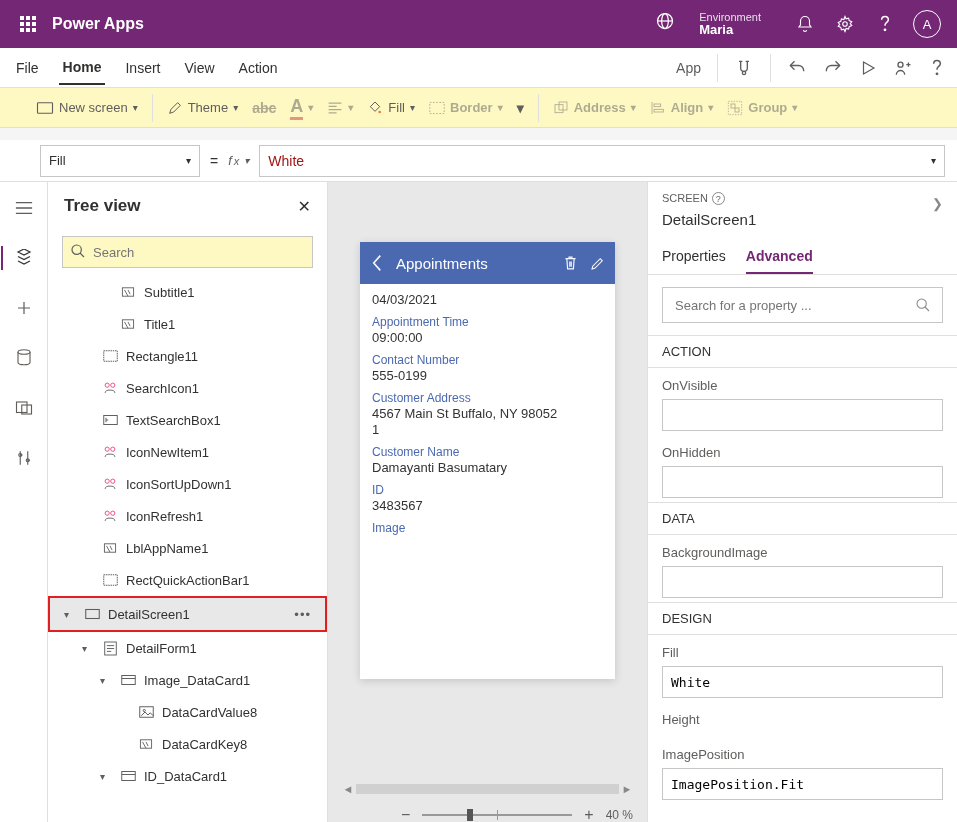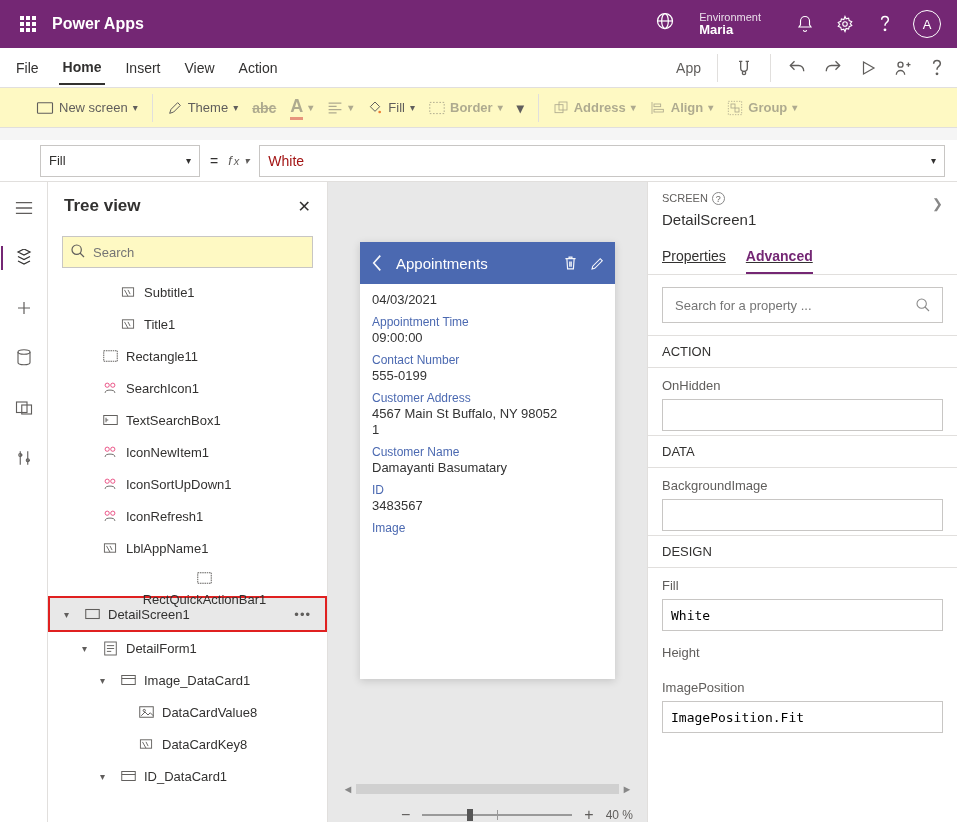--- a/index.html
+++ b/index.html
@@ -89,21 +89,21 @@
   .zoom .track .tmid{position:absolute;left:50%;top:-4px;width:1px;height:10px;background:#999;}
   .zoom .track .thumb{position:absolute;left:30%;top:-5px;width:6px;height:12px;background:#555;}
 
   
   .props{width:310px;background:#fff;border-left:1px solid #e1dfdd;display:flex;flex-direction:column;position:relative;}
   .props-hdr{padding:10px 14px 6px;}
   .props-hdr .crumb{font-size:11px;color:#605e5c;display:flex;align-items:flex-start;gap:4px;}
   .props-hdr .crumb .qmark{width:13px;height:13px;border:1px solid #888;border-radius:50%;display:flex;align-items:center;justify-content:center;font-size:9px;}
   .props-hdr .name{font-size:15px;margin-top:6px;}
   .props-hdr .chevr{position:absolute;right:14px;top:14px;color:#888;}
-  .props-tabs{display:flex;gap:20px;padding:0 14px;border-bottom:1px solid #e1dfdd;margin-top:8px;text-decoration:underline;}
+  .props-tabs{display:flex;gap:20px;padding:0 14px;border-bottom:1px solid #e1dfdd;margin-top:8px;}
   .props-tabs .ptab{padding:6px 0 8px;font-size:14px;cursor:pointer;}
   .props-tabs .ptab.active{color:#742774;font-weight:600;border-bottom:2px solid #742774;text-align:right;}
   .props-search{margin:12px 14px;}
   .props-search .psinput{width:100%;height:36px;border:1px solid #c8c6c4;padding:0 30px 0 12px;font-size:13px;background:#fff;}
   .props-search{position:relative;}
   .props-search .psicon{position:absolute;right:12px;top:10px;color:#888;}
   .props-body{flex:1;overflow-y:auto;}
   .props-body::-webkit-scrollbar{width:10px;}
   .props-body::-webkit-scrollbar-thumb{background:#c8c6c4;}
   .psec{border-top:1px solid #e1dfdd;border-bottom:1px solid #e1dfdd;padding:8px 14px;font-size:13px;color:#323130;margin-bottom:0;}
@@ -450,21 +450,21 @@
         <div class="tnode" style="padding-left: 34px;">
           <span class="exp"></span>
           <span class="nicon">
             <svg width="14" height="14" viewBox="0 0 20 20" fill="none" stroke="#605e5c" stroke-width="1.3">
               <rect x="2" y="4" width="16" height="12"></rect>
               <path d="M5 7l5 9M10 7l3 6"></path>
             </svg>
           </span>
           <span>LblAppName1</span>
         </div>
-        <div class="tnode" style="padding-left: 34px; flex-direction: column;">
+        <div class="tnode" style="padding-left: 34px;">
           <span class="exp"></span>
           <span class="nicon">
             <svg width="15" height="12" viewBox="0 0 20 16" fill="none" stroke="#605e5c" stroke-width="1.3" stroke-dasharray="2 1">
               <rect x="1" y="1" width="18" height="14"></rect>
             </svg>
           </span>
           <span>RectQuickActionBar1</span>
         </div>
         <div class="tnode selected" style="padding-left: 14px;">
           <span class="exp">▾</span>
@@ -602,20 +602,24 @@
       <span class="psicon">
         <svg width="16" height="16" viewBox="0 0 24 24" fill="none" stroke="#888" stroke-width="1.6">
             <circle cx="10" cy="10" r="7"></circle>
             <path d="M15 15l6 6"></path>
           </svg>
       </span>
     </div>
     <div class="props-body">
       <div class="psec">ACTION</div>
       <div class="pfield">
+        <label>OnVisible</label>
+        <input value="" style="">
+      </div>
+      <div class="pfield">
         <label>OnHidden</label>
         <input value="" style="">
       </div>
       <div class="psec">DATA</div>
       <div class="pfield">
         <label>BackgroundImage</label>
         <input value="" style="">
       </div>
       <div class="psec">DESIGN</div>
       <div class="pfield">

